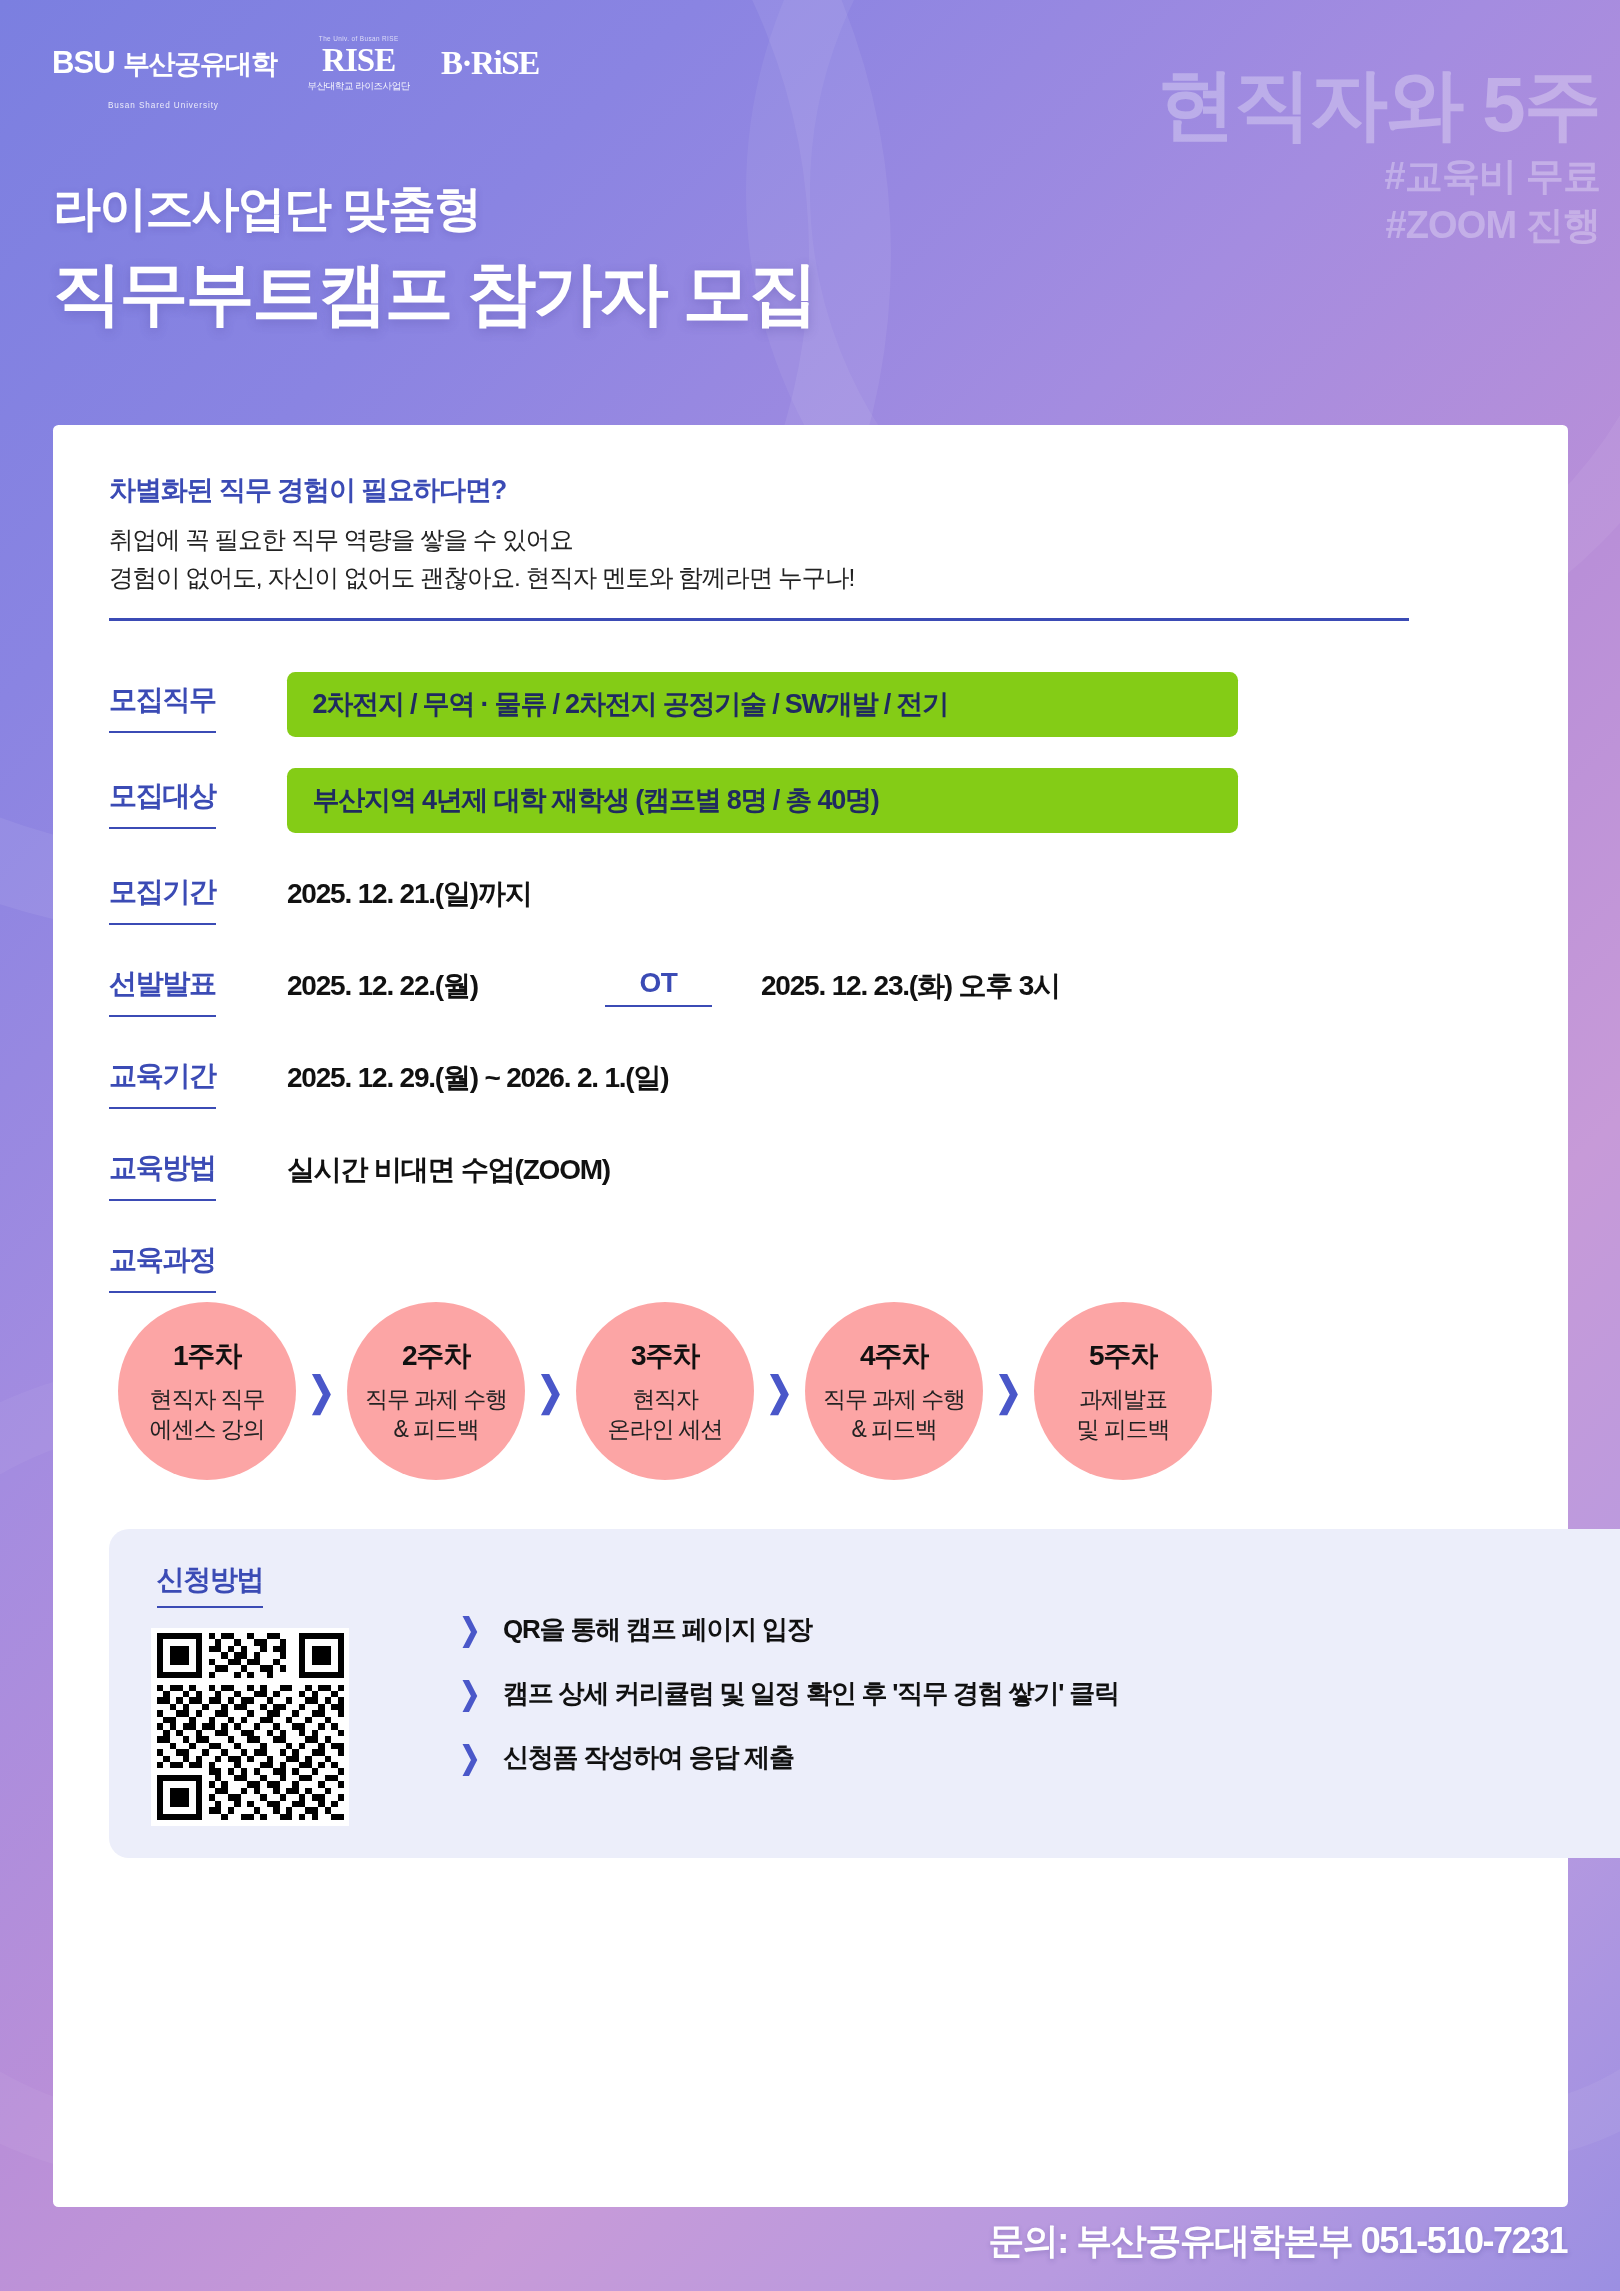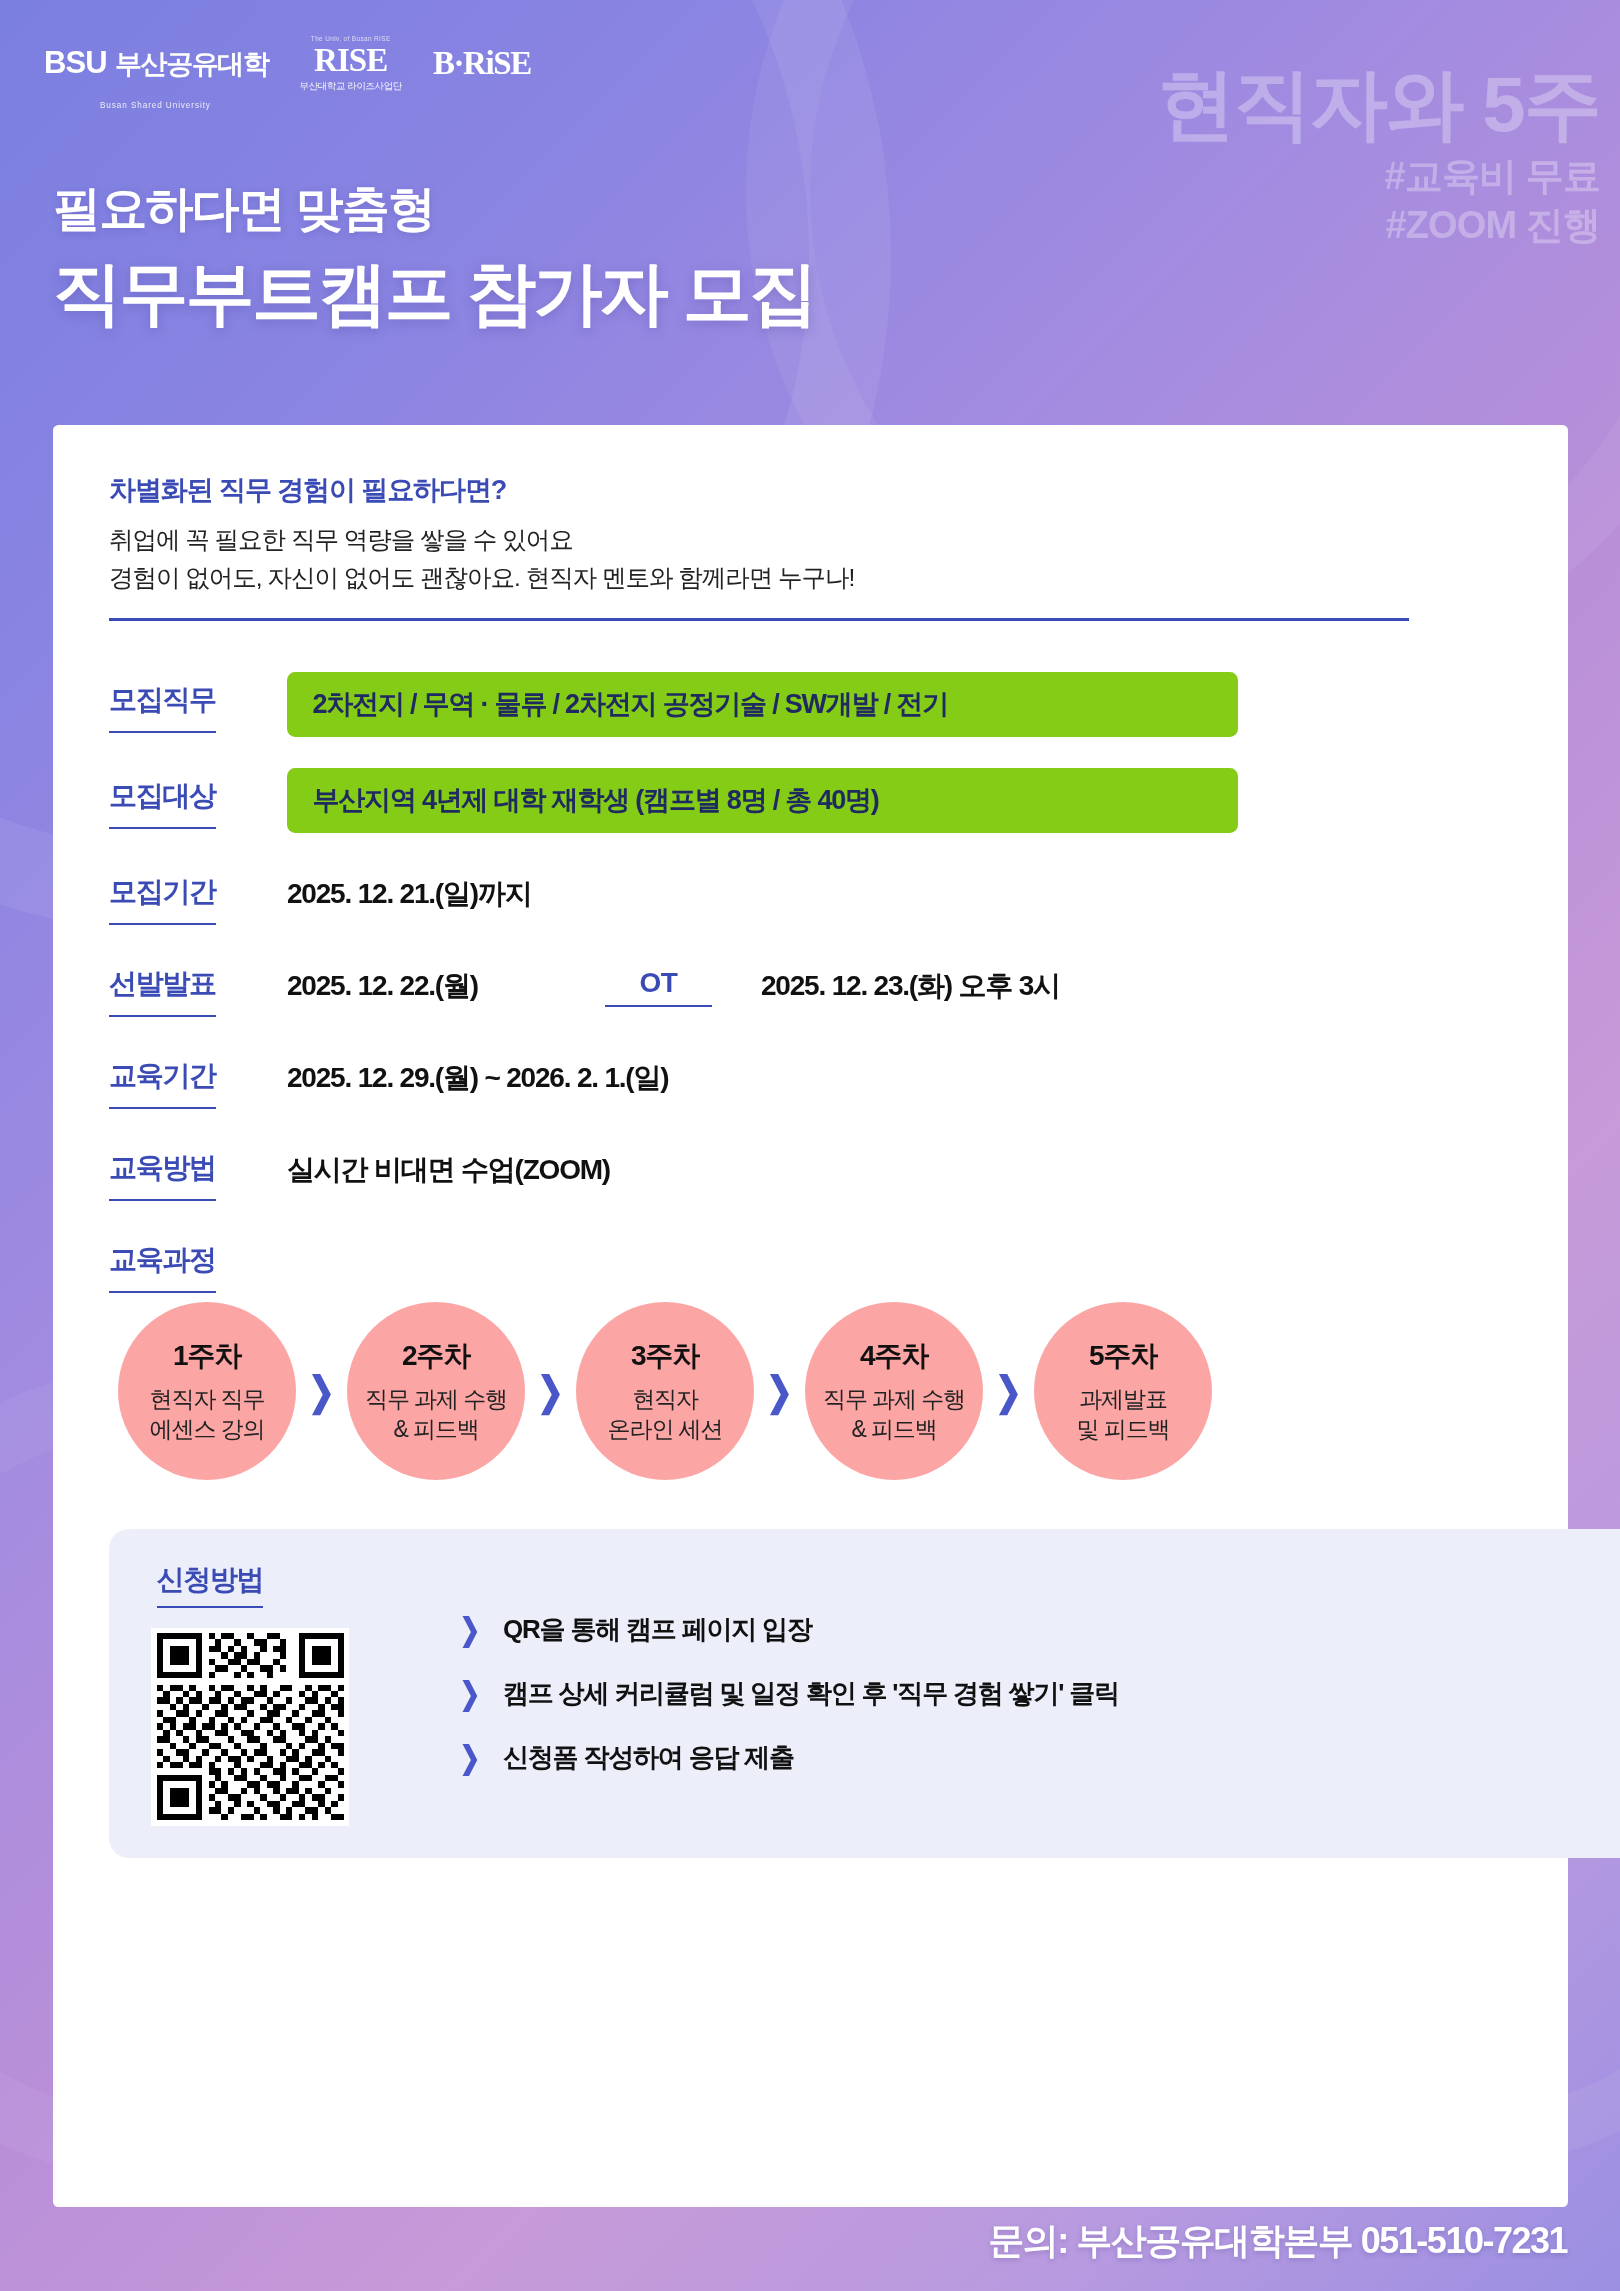--- a/index.html
+++ b/index.html
@@ -21,21 +21,21 @@
     pointer-events: none;
   }
   .sw1 { width: 1364px; height: 1364px; left: -473px; top: -427px; border-width: 82px; border-color: rgba(255,255,255,0.07); }
   .sw2 { width: 1000px; height: 1000px; left: 746px; top: -309px; border-width: 64px; border-color: rgba(255,255,255,0.06); }
   .sw3 { width: 818px; height: 818px; left: -236px; top: 1364px; border-width: 64px; border-color: rgba(255,255,255,0.05); }
   .sw4 { width: 636px; height: 636px; left: 1164px; top: 1527px; border-width: 55px; border-color: rgba(255,255,255,0.06); }
 
   
   .logos {
     position: absolute;
-    left: 44px; top: 35px;
+    left: 52px; top: 35px;
     display: flex;
     align-items: center;
     gap: 31px;
     z-index: 5;
   }
   .logo-bsu { display: flex; align-items: baseline; gap: 8.2px; }
   .logo-bsu .bsu {
     font-size: 31px; font-weight: 800; color: #ffffff; letter-spacing: -0.9px;
   }
   .logo-bsu .kor {
@@ -256,21 +256,21 @@
   <div class="logo-brise">B·RiSE</div>
 </div>
 
 <div class="ghost">
   <div class="g1">현직자와 5주</div>
   <div class="g2">#교육비 무료</div>
   <div class="g3">#ZOOM 진행</div>
 </div>
 
 <div class="title-block">
-  <div class="title-sm">필요하다면 맞춤형</div>
+  <div class="title-sm">라이즈사업단 맞춤형</div>
   <div class="title-lg">직무부트캠프 참가자 모집</div>
 </div>
 
 <div class="card">
 
   <div class="lead-title">차별화된 직무 경험이 필요하다면?</div>
   <div class="lead-body">
     <div>취업에 꼭 필요한 직무 역량을 쌓을 수 있어요</div>
     <div>경험이 없어도, 자신이 없어도 괜찮아요.  현직자 멘토와 함께라면 누구나!</div>
   </div>

